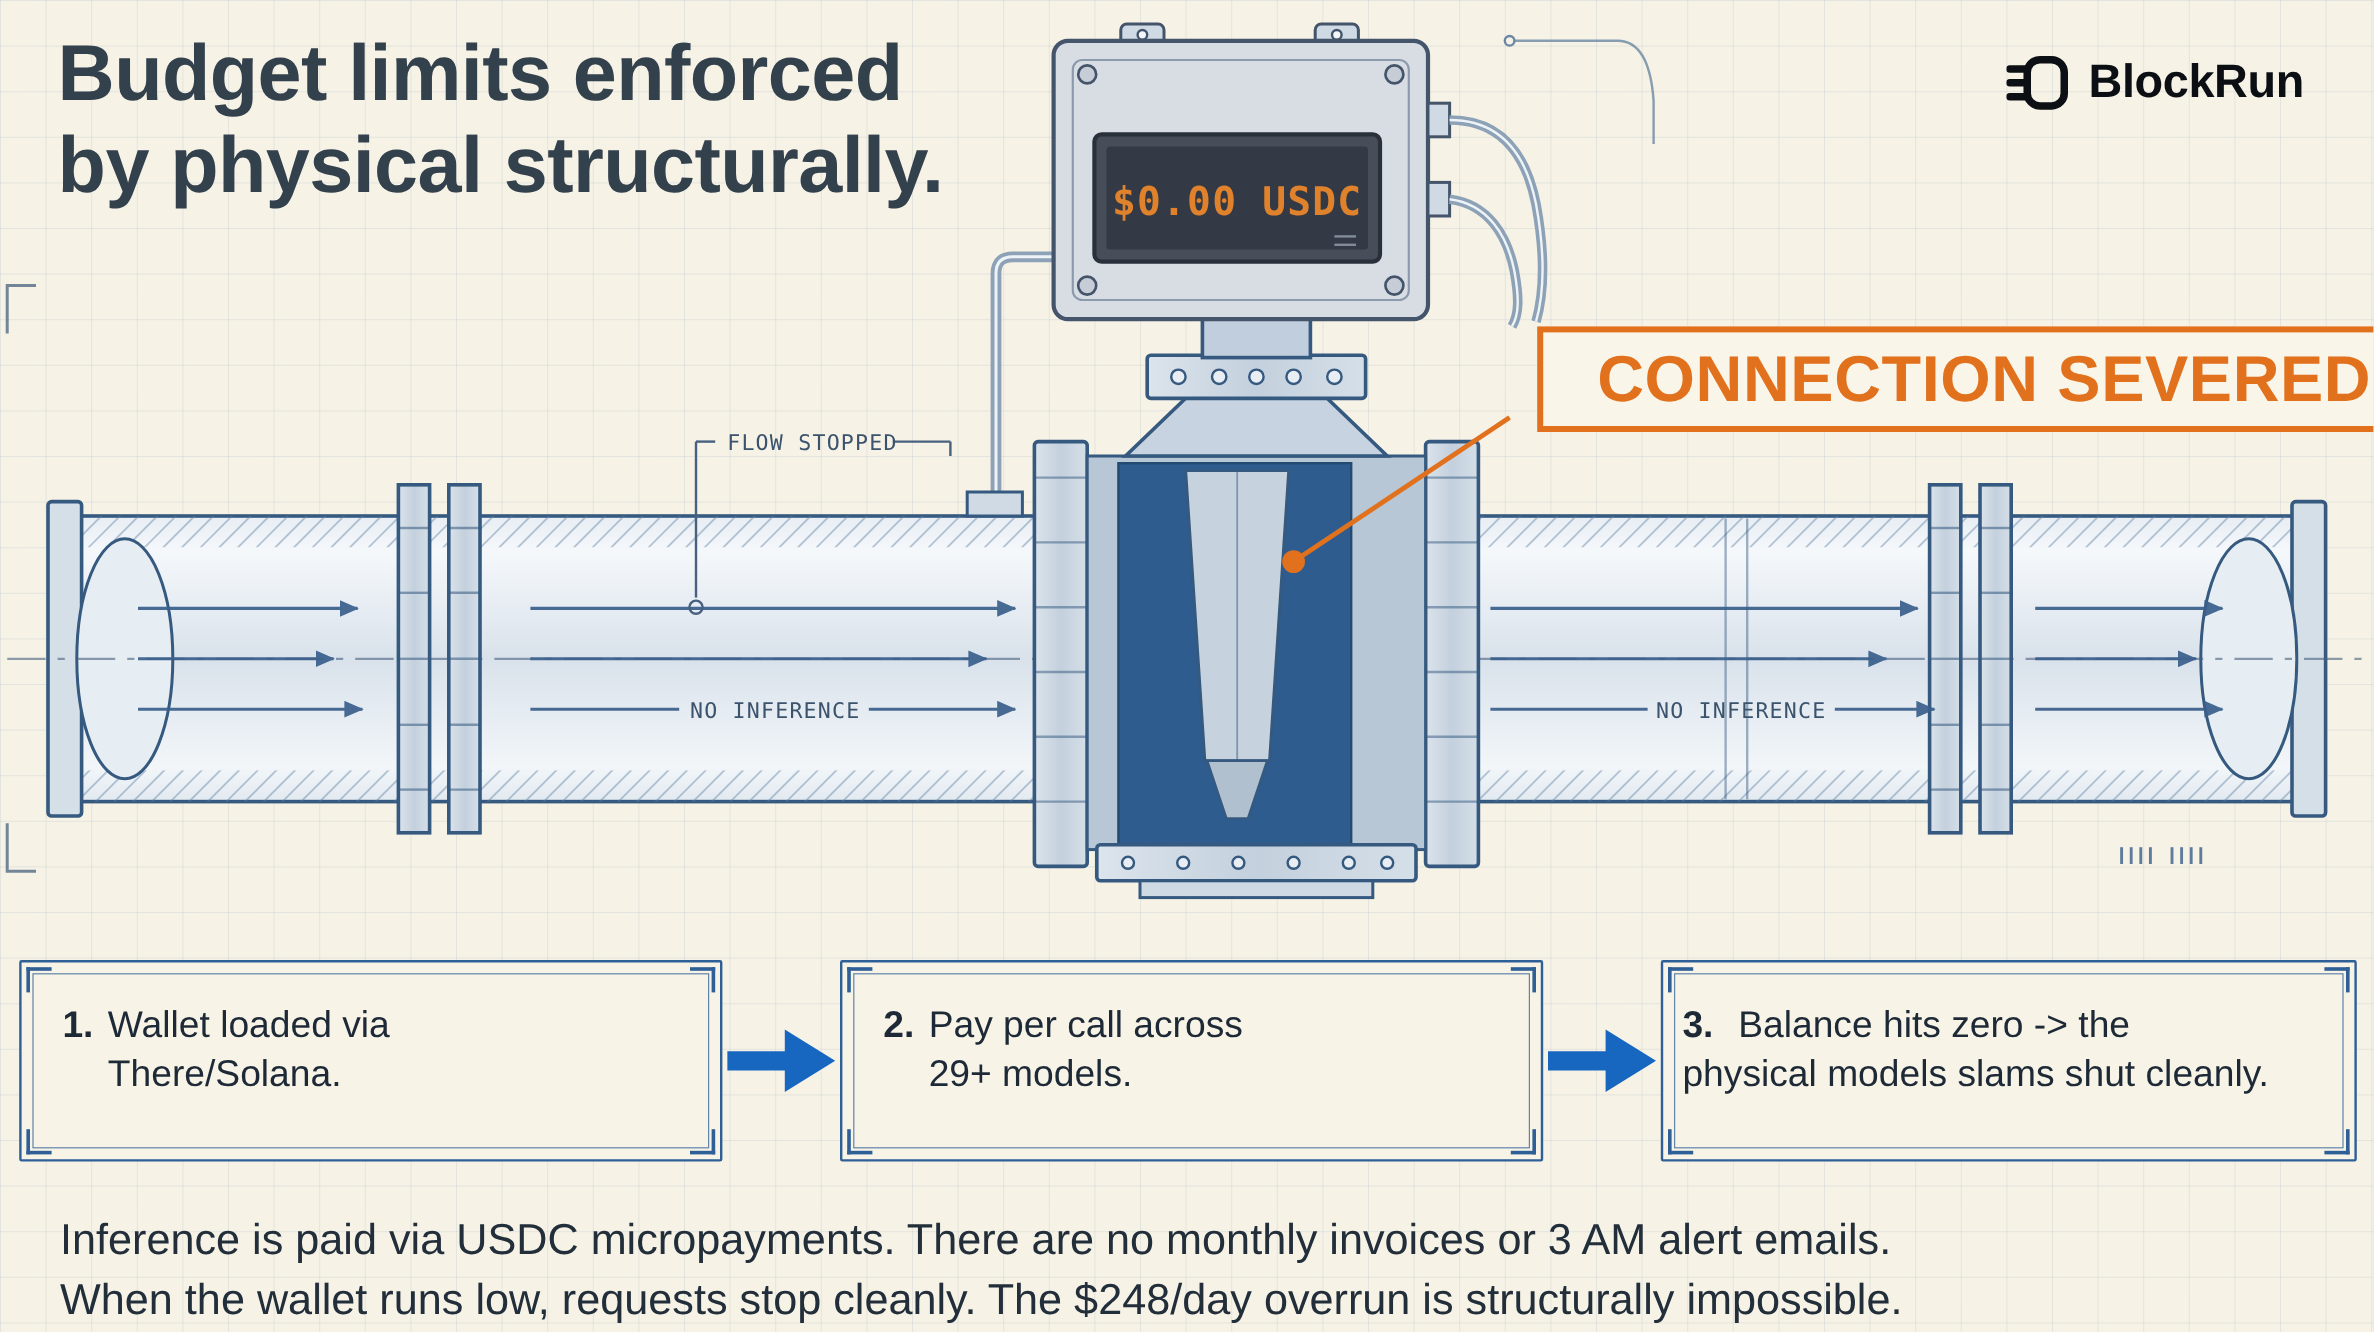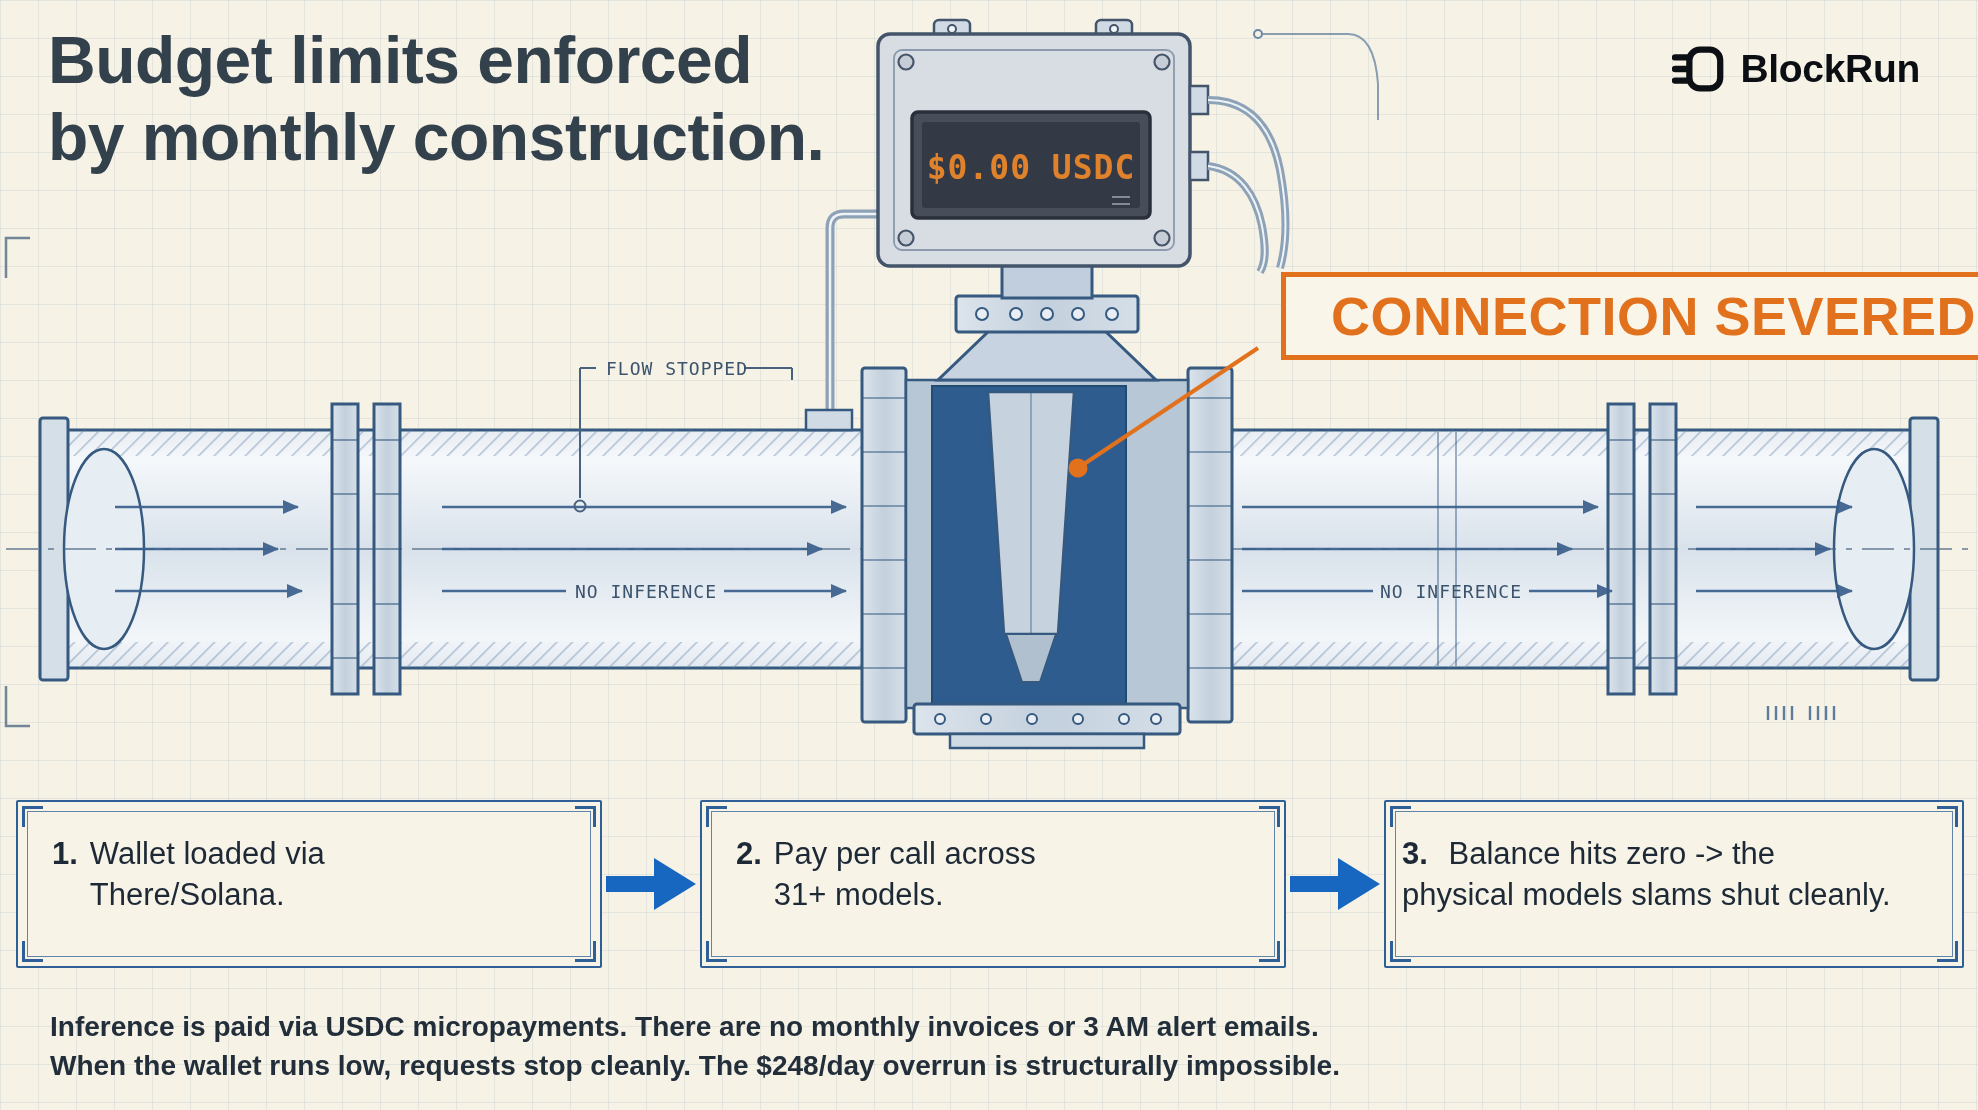--- a/index.html
+++ b/index.html
@@ -33,21 +33,21 @@
   .cr.tl{left:4px;top:4px;border-left-width:3px;border-top-width:3px;}
   .cr.tr{right:4px;top:4px;border-right-width:3px;border-top-width:3px;}
   .cr.bl{left:4px;bottom:4px;border-left-width:3px;border-bottom-width:3px;}
   .cr.br{right:4px;bottom:4px;border-right-width:3px;border-bottom-width:3px;}
   #step-box-1{left:16px;width:586px;}
   #step-box-2{left:700px;width:586px;}
   #step-box-3{left:1384px;width:580px;}
   .step-arrow{position:absolute;top:852px;width:92px;height:64px;}
   #step-arrow-1{left:606px;} #step-arrow-2{left:1290px;}
 
-  #footer{left:22px;top:1008px;font-size:28px;font-weight:700;color:#222e3a;line-height:1.38;}
+  #footer{left:22px;top:1008px;font-size:36px;font-weight:400;color:#222e3a;line-height:1.38;}
 
   .tech-text{font-family:"DejaVu Sans Mono", monospace;}
 </style>
 </head>
 <body>
 
 <div id="page">
 
   <svg id="blueprint" width="1978" height="1110" viewBox="0 0 1978 1110">
     <defs>
@@ -241,21 +241,21 @@
     </g>
 
     <g>
       <line x1="1258" y1="348" x2="1078" y2="468" stroke="#e2711d" stroke-width="4"></line>
       <circle cx="1078" cy="468" r="9.5" fill="#e2711d"></circle>
     </g>
   </svg>
 
   <div id="title" class="overlay">
     <div>Budget limits enforced</div>
-    <div>by monthly construction.</div>
+    <div>by physical structurally.</div>
   </div>
 
   <div id="brand" class="overlay">
     <svg width="54" height="54" viewBox="0 0 56 56">
       <rect x="18" y="8" width="32" height="40" rx="11" fill="none" stroke="#0c0f13" stroke-width="6.5"></rect>
       <line x1="3" y1="16" x2="17" y2="16" stroke="#0c0f13" stroke-width="6.5" stroke-linecap="round"></line>
       <line x1="3" y1="28" x2="17" y2="28" stroke="#0c0f13" stroke-width="6.5" stroke-linecap="round"></line>
       <line x1="3" y1="40" x2="17" y2="40" stroke="#0c0f13" stroke-width="6.5" stroke-linecap="round"></line>
     </svg>
     <span id="brand-text">BlockRun</span>
@@ -277,21 +277,21 @@
   <svg id="step-arrow-1" class="step-arrow" viewBox="0 0 92 64">
     <polygon points="0,24 48,24 48,6 90,32 48,58 48,40 0,40" fill="#1767c0"></polygon>
   </svg>
 
   <div id="step-box-2" class="step-box">
     <span class="cr tl"></span>
       <span class="cr tr"></span>
       <span class="cr bl"></span>
       <span class="cr br"></span>
     <span class="step-num">2.</span>
-    <span class="step-text"><span>Pay per call across</span><br><span>31+ models.</span></span>
+    <span class="step-text"><span>Pay per call across</span><br><span>29+ models.</span></span>
   </div>
 
   <svg id="step-arrow-2" class="step-arrow" viewBox="0 0 92 64">
     <polygon points="0,24 48,24 48,6 90,32 48,58 48,40 0,40" fill="#1767c0"></polygon>
   </svg>
 
   <div id="step-box-3" class="step-box flush">
     <span class="cr tl"></span><span class="cr tr"></span><span class="cr bl"></span><span class="cr br"></span>
     <span class="step-num">3.</span>
     <span class="step-text"><span>Balance hits zero -&gt; the</span><br><span>physical models slams shut cleanly.</span></span>

